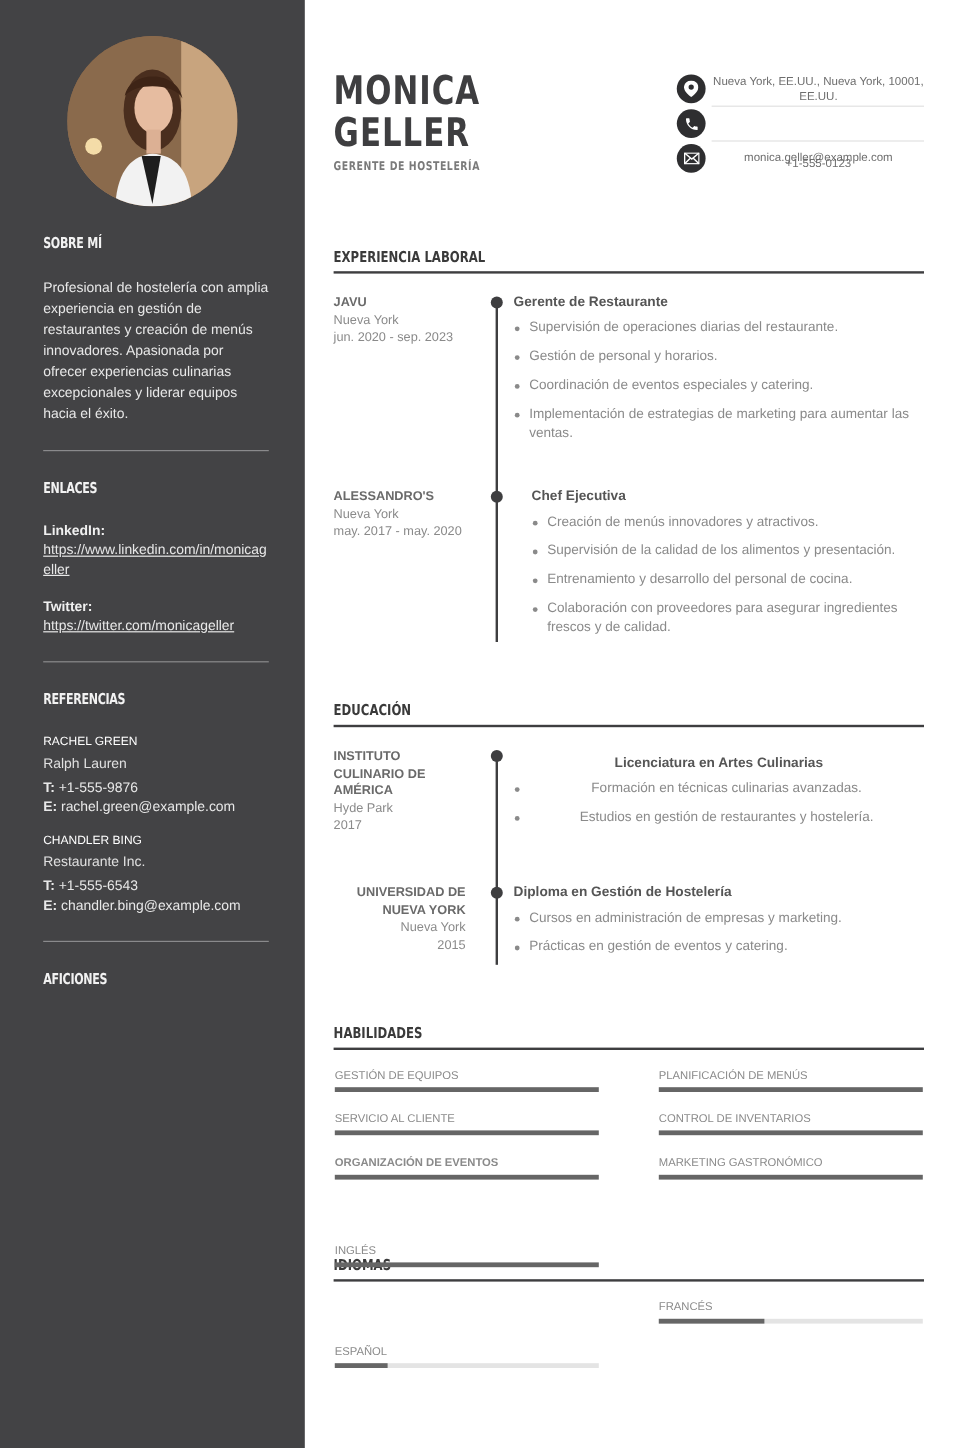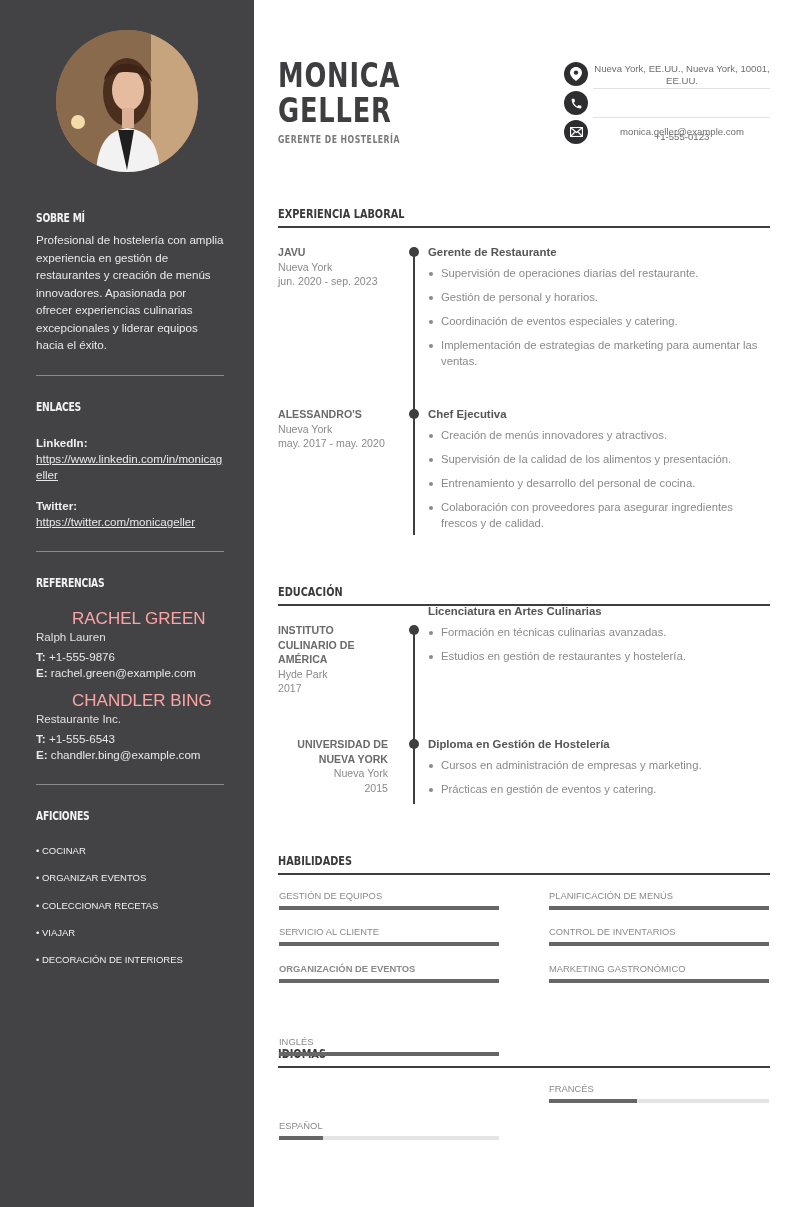--- a/index.html
+++ b/index.html
@@ -10,21 +10,21 @@
   .photo { position: absolute; left: 56px; top: 30px; width: 142px; height: 142px; border-radius: 50%; overflow: hidden;
     background: radial-gradient(circle at 30% 70%, #e8c890 0 6%, transparent 7%), linear-gradient(135deg, #6a4a30 0%, #b89070 45%, #7a5a40 100%); }
   .photo svg { width: 100%; height: 100%; display: block; }
 
   .sb-section { position: absolute; left: 36px; width: 188px; }
   .sb-title { font-family: "DejaVu Sans Condensed", "DejaVu Sans", sans-serif; font-weight: bold; font-size: 12.5px; letter-spacing: -0.3px; color: #f2f2f2; transform: scaleX(0.82); transform-origin: left; text-transform: uppercase; }
   .sb-divider { position: absolute; left: 36px; width: 188px; height: 1px; background: #8a8a8c; }
   .about { font-size: 11.6px; line-height: 17.5px; color: #e8e8e8; }
   .link-label { font-size: 11.6px; font-weight: bold; color: #f0f0f0; line-height: 16px; }
   .link-url { font-size: 11.6px; color: #e8e8e8; text-decoration: underline; line-height: 16px; word-break: break-all; display: block; }
-  .ref-name { font-size: 17px; color: #fca5a5; text-transform: uppercase; line-height: 18px; margin-left: 36px; }
+  .ref-name { font-size: 10px; color: #ffffff; text-transform: uppercase; line-height: 18px; }
   .ref-company { font-size: 11.6px; color: #e0e0e0; line-height: 16px; margin-top: 1px; }
   .ref-line { font-size: 11.6px; color: #e8e8e8; line-height: 16px; }
   .ref-line b { font-weight: bold; }
   .hobby { font-size: 9.5px; color: #f0f0f0; text-transform: uppercase; height: 27.3px; line-height: 14px; }
 
   .name { position: absolute; left: 278px; top: 58px; font-family: "DejaVu Sans", sans-serif; font-weight: bold; font-size: 33px; line-height: 35px; color: #3e3e40; transform: scaleX(0.78); transform-origin: left; letter-spacing: 1px; }
   .job-title { position: absolute; left: 278px; top: 134px; font-family: "DejaVu Sans", sans-serif; font-weight: bold; font-size: 10px; color: #7a7a7a; letter-spacing: 0.6px; transform: scaleX(0.78); transform-origin: left; text-transform: uppercase; }
 
   .contact { position: absolute; left: 564px; width: 206px; }
   .contact .icon { position: absolute; left: 0; width: 24px; height: 24px; border-radius: 50%; background: #2e2e30; display: flex; align-items: center; justify-content: center; }
@@ -60,21 +60,21 @@
       <circle cx="22" cy="92" r="7" fill="#f4dca8"></circle>
       <path d="M40 142 C42 110 55 100 71 98 C90 100 102 110 104 142 Z" fill="#f2f2f2"></path>
       <path d="M62 100 L71 140 L78 100 Z" fill="#1e1e1e"></path>
       <ellipse cx="71" cy="62" rx="24" ry="34" fill="#4a2e1e"></ellipse>
       <ellipse cx="72" cy="60" rx="16" ry="21" fill="#e6bca0"></ellipse>
       <rect x="66" y="78" width="12" height="20" fill="#dcb094"></rect>
       <path d="M48 50 C52 28 92 28 96 52 C90 40 58 38 48 50 Z" fill="#3e2416"></path>
     </svg>
   </div>
 
-  <div class="sb-section" style="top:210px;">
+  <div class="sb-section" style="top:195px;">
     <div class="sb-title">SOBRE MÍ</div>
   </div>
   <div class="sb-section about" style="top:231px;">Profesional de hostelería con amplia experiencia en gestión de restaurantes y creación de menús innovadores. Apasionada por ofrecer experiencias culinarias excepcionales y liderar equipos hacia el éxito.</div>
   <div class="sb-divider" style="top:375px;"></div>
 
   <div class="sb-section" style="top:399px;">
     <div class="sb-title">ENLACES</div>
   </div>
   <div class="sb-section" style="top:435px;">
     <div class="link-label">LinkedIn:</div>
@@ -98,27 +98,20 @@
   <div class="sb-section" style="top:692px;">
     <div class="ref-name">CHANDLER BING</div>
     <div class="ref-company">Restaurante Inc.</div>
     <div class="ref-line" style="margin-top:4px;"><b>T:</b> <span>+1-555-6543</span></div>
     <div class="ref-line"><b>E:</b> <span>chandler.bing@example.com</span></div>
   </div>
   <div class="sb-divider" style="top:784px;"></div>
 
   <div class="sb-section" style="top:808px;">
     <div class="sb-title">AFICIONES</div>
-  </div>
-  <div class="sb-section" style="top:844px;">
-    <div class="hobby">• COCINAR</div>
-    <div class="hobby">• ORGANIZAR EVENTOS</div>
-    <div class="hobby">• COLECCIONAR RECETAS</div>
-    <div class="hobby">• VIAJAR</div>
-    <div class="hobby">• DECORACIÓN DE INTERIORES</div>
   </div>
 </aside>
 
 <div class="name">
   <div>MONICA</div>
   <div>GELLER</div>
 </div>
 <div class="job-title">GERENTE DE HOSTELERÍA</div>
 
 <div class="contact" style="top:62px;">
@@ -169,41 +162,41 @@
     <li>Implementación de estrategias de marketing para aumentar las ventas.</li>
   </ul>
 </div>
 
 <div class="entry-left" style="top:407px;">
   <div class="org">ALESSANDRO'S</div>
   <div>Nueva York</div>
   <div>may. 2017 - may. 2020</div>
 </div>
 <div class="dot" style="top:409px;"></div>
-<div class="entry-right" style="top:407px;">
+<div class="entry-right" style="top:407px;margin-left:15px;">
   <div class="role">Chef Ejecutiva</div>
   <ul>
     <li>Creación de menús innovadores y atractivos.</li>
     <li>Supervisión de la calidad de los alimentos y presentación.</li>
     <li>Entrenamiento y desarrollo del personal de cocina.</li>
     <li>Colaboración con proveedores para asegurar ingredientes frescos y de calidad.</li>
   </ul>
 </div>
 
 <div class="sec-title" style="top:584px;">EDUCACIÓN</div>
 <div class="sec-rule" style="top:604px;"></div>
 <div class="timeline" style="top:629px; height:175px;"></div>
 
 <div class="entry-left" style="top:623px; width:110px;">
   <div class="org">INSTITUTO CULINARIO DE AMÉRICA</div>
   <div>Hyde Park</div>
   <div>2017</div>
 </div>
 <div class="dot" style="top:625px;"></div>
-<div class="entry-right" style="top:604px;">
+<div class="entry-right" style="top:629px;text-align:center;">
   <div class="role">Licenciatura en Artes Culinarias</div>
   <ul>
     <li>Formación en técnicas culinarias avanzadas.</li>
     <li>Estudios en gestión de restaurantes y hostelería.</li>
   </ul>
 </div>
 
 <div class="entry-left" style="top:737px; width:110px;text-align:right;">
   <div class="org">UNIVERSIDAD DE NUEVA YORK</div>
   <div>Nueva York</div>

